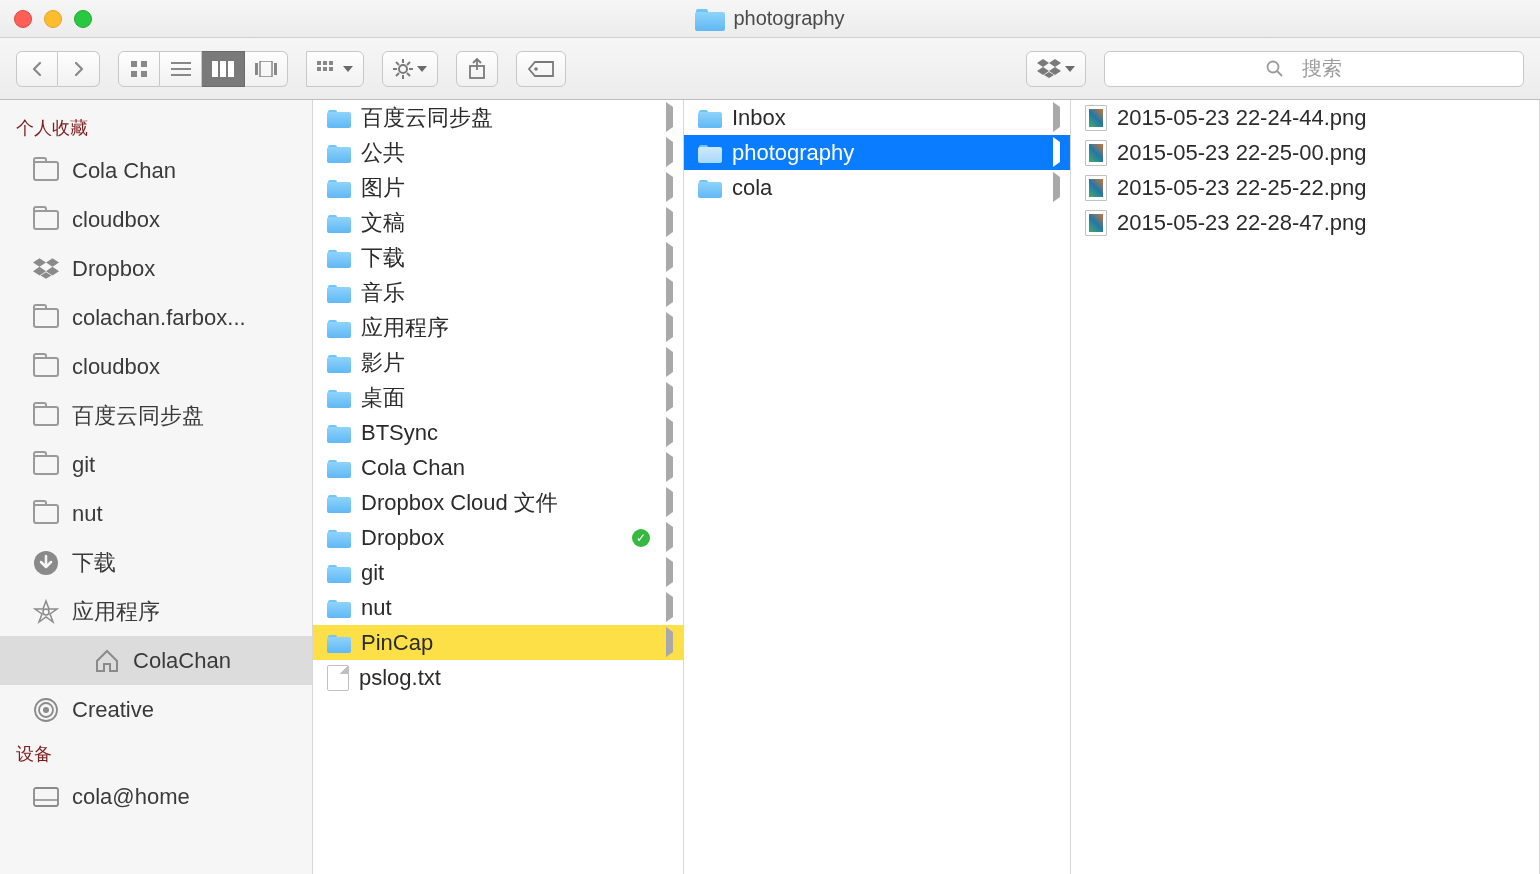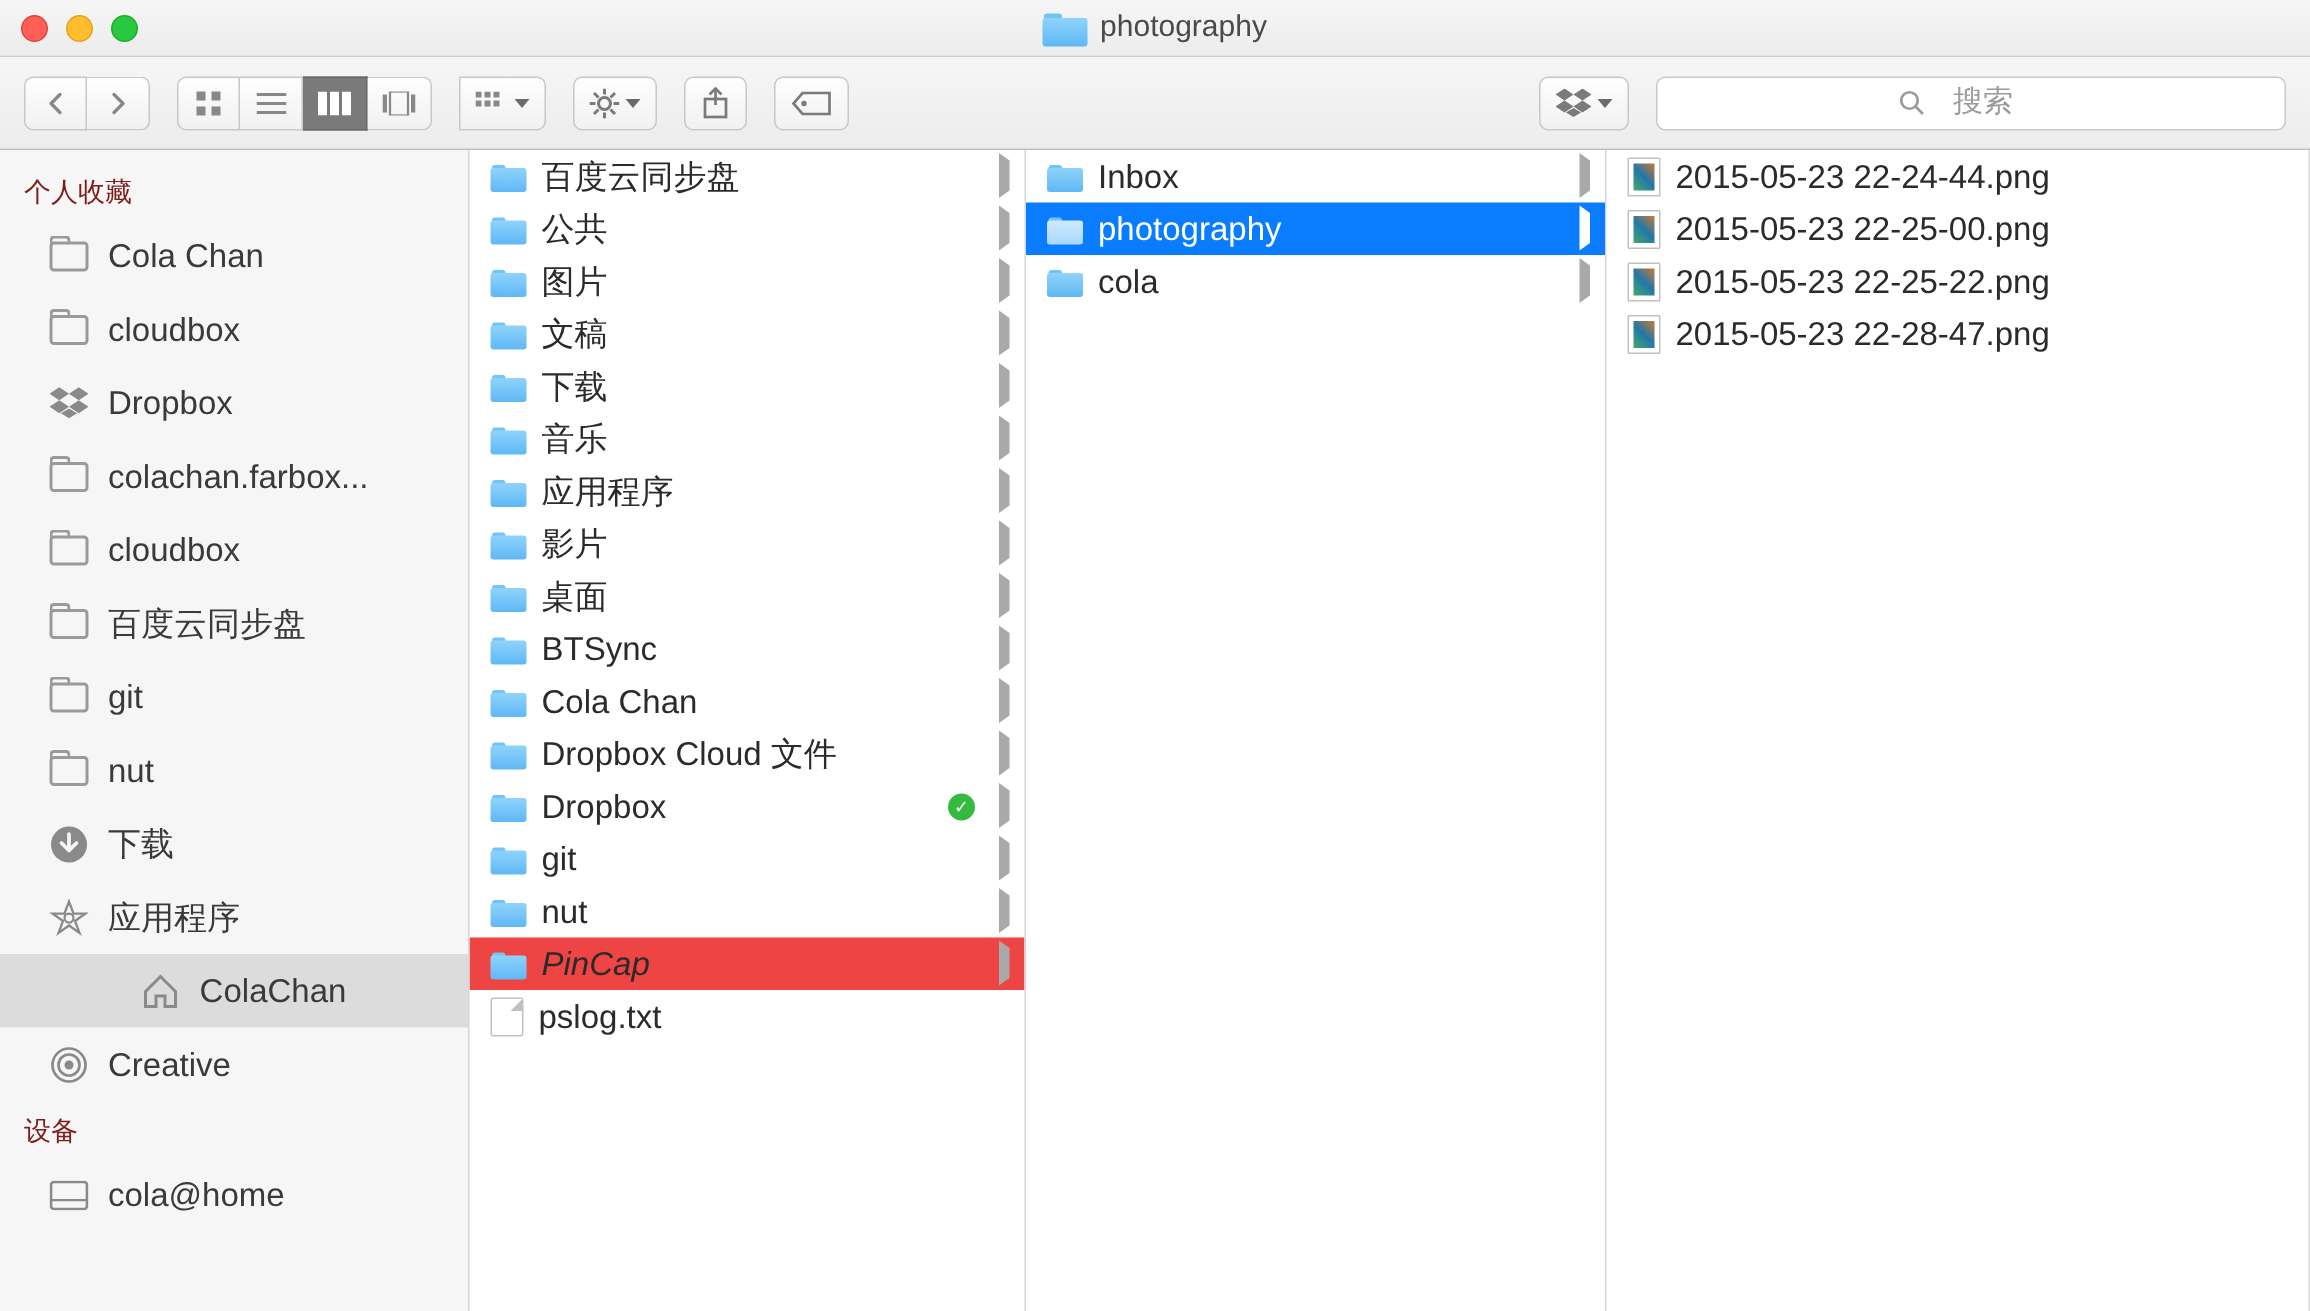--- a/index.html
+++ b/index.html
@@ -45,21 +45,21 @@
   .sb-icon { width:28px; height:24px; display:flex; align-items:center; justify-content:center; color:#8a8a8a;}
   .sb-folder { width:26px; height:20px; border:2px solid #9a9a9a; border-radius:3px; position:relative;}
   .sb-folder::before{content:"";position:absolute;top:-6px;left:-2px;width:10px;height:4px;border:2px solid #9a9a9a;border-bottom:none;border-radius:3px 3px 0 0;}
 
   .column { border-right:1px solid #d6d6d6; overflow-y:auto;}
   .col1 { width:371px;}
   .col2 { width:387px;text-align:right;}
   .col3 { flex:1;text-align:center;}
   .row { display:flex; align-items:center; height:35px; padding:0 10px 0 14px; font-size:22px; color:#2b2b2b; gap:10px; position:relative;}
   .row .arrow { margin-left:auto; color:#a9a9a9; font-size:18px;}
-  .row.sel-grey { background:#ef4444;font-style:italic;}
+  .row.sel-grey { background:#fde047;}
   .row.sel-blue { background:#0a7cff; color:#fff;}
   .row.sel-blue .arrow { color:#fff;}
   .row.sel-blue .folder-icon::after { background:linear-gradient(#cfe9fc,#a8d8fb);}
   .file-txt { width:22px; height:26px; background:#fff; border:1px solid #c0c0c0; border-radius:2px; position:relative;}
   .file-txt::before{content:"";position:absolute;top:0;right:0;width:8px;height:8px;background:linear-gradient(135deg,#fff 50%,#c0c0c0 50%);}
   .file-img { width:22px; height:26px; background:#fff; border:1px solid #c0c0c0; border-radius:1px; position:relative; display:flex; align-items:center; justify-content:center;}
   .file-img::after{content:"";width:14px;height:18px;background:linear-gradient(45deg,#4a6,#27a,#c73);}
   .badge-check { width:18px; height:18px; border-radius:50%; background:#36b93f; color:#fff; display:flex;align-items:center;justify-content:center;font-size:12px; margin-left:auto; margin-right:6px;}
   .row .badge-check + .arrow { margin-left:0;}
 

